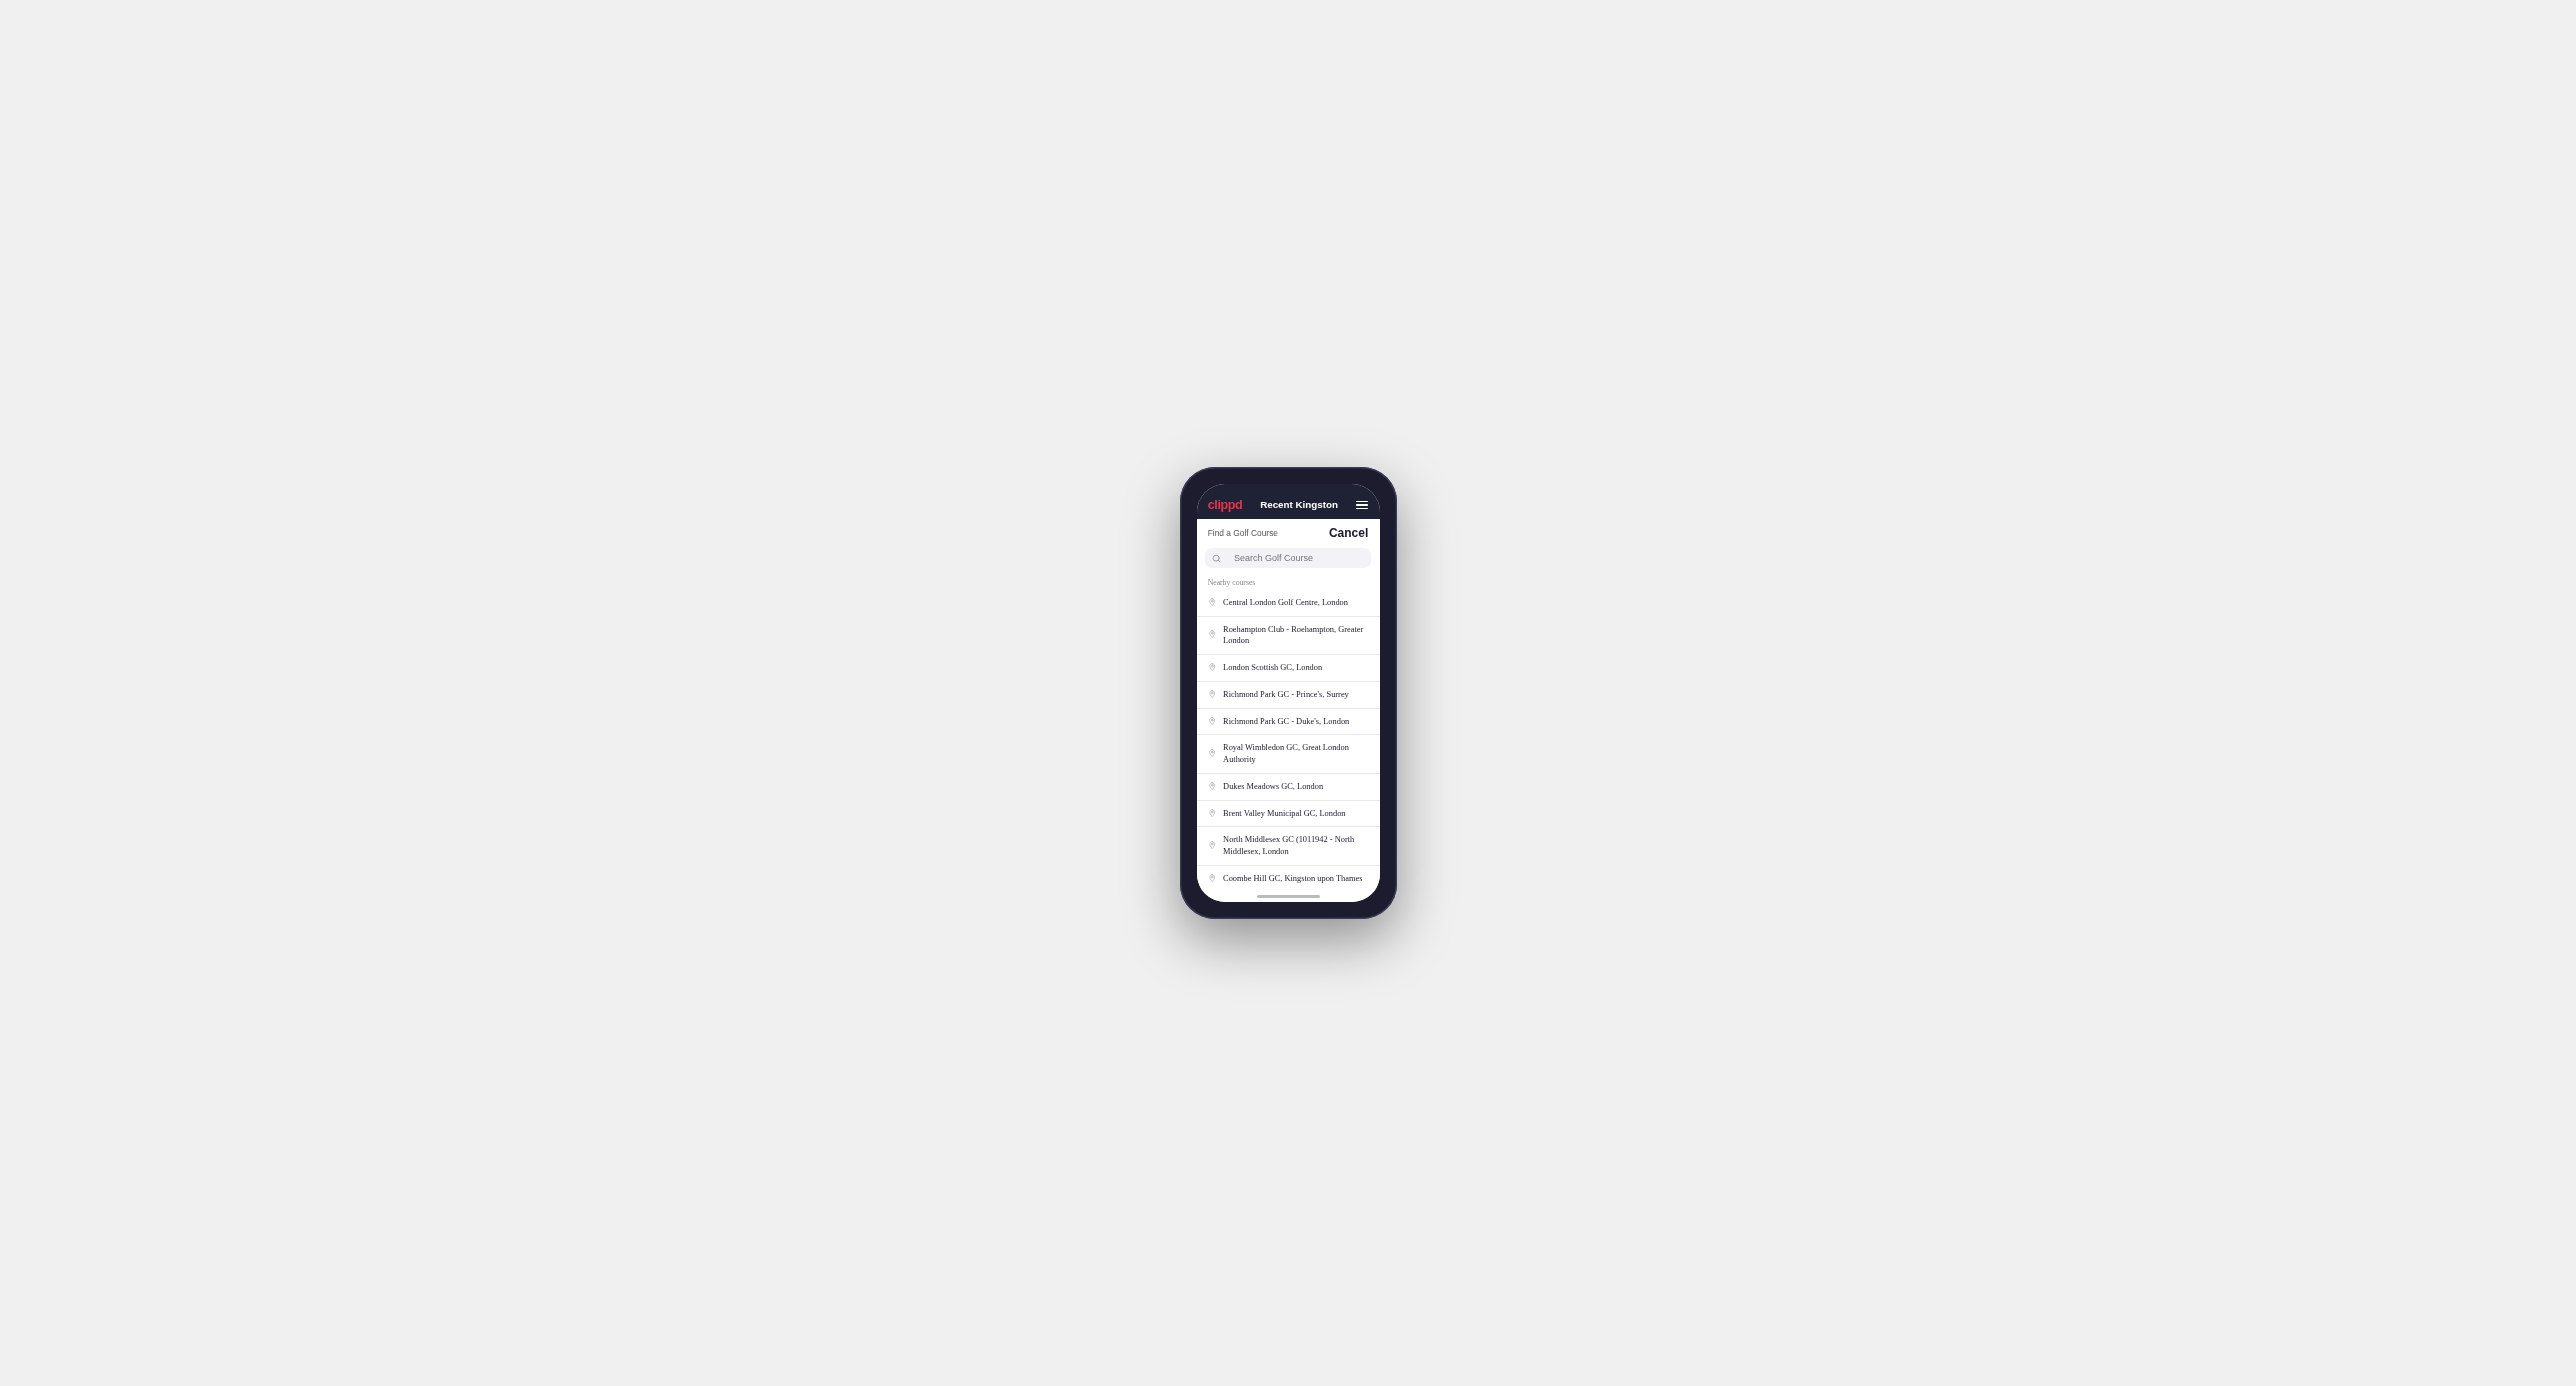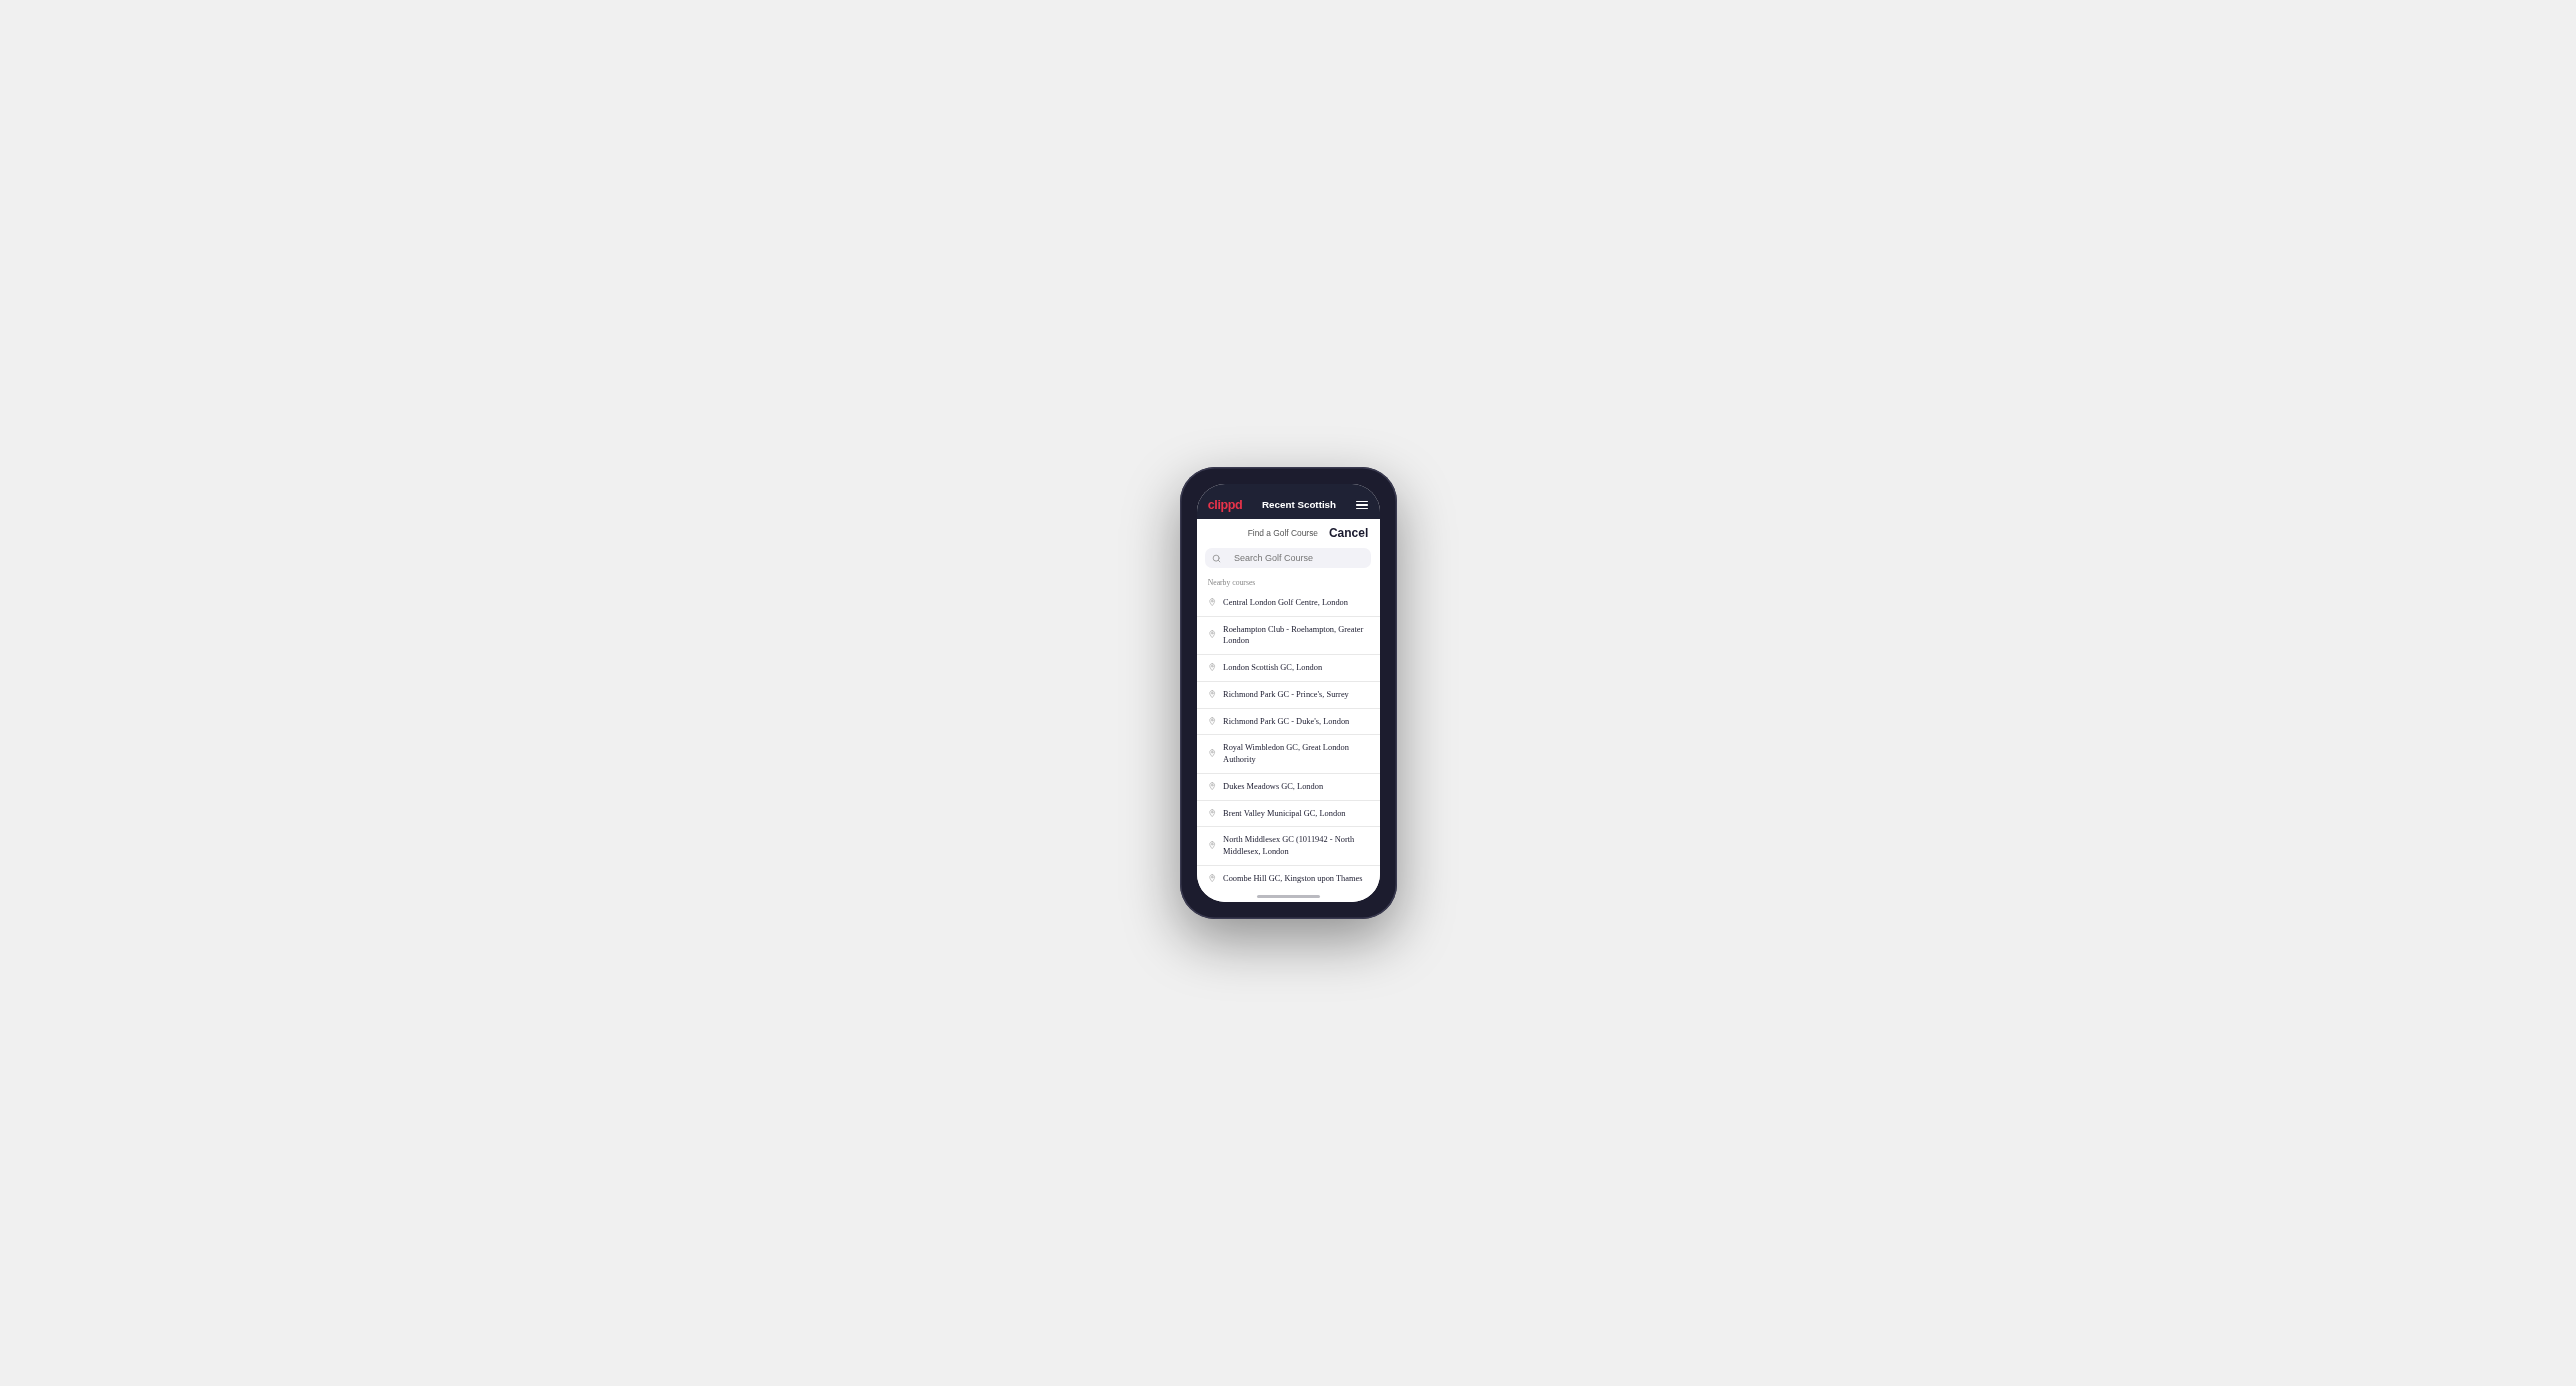--- a/index.html
+++ b/index.html
@@ -81,21 +81,20 @@
     .find-header {
       display: flex;
       align-items: center;
       justify-content: space-between;
       padding: 7px 11.2px 5.6px;
       background: #ffffff;
     }
     .find-title {
       font-size: 8.4px;
       color: #555;
-      margin-left: 40px;
     }
     .cancel-btn {
       font-size: 12px;
       color: #1a1a2e;
       font-weight: 700;
       cursor: pointer;
       background: none;
       border: none;
     }
     
@@ -175,21 +174,21 @@
 </head>
 <body>
 
 <div class="phone-outer">
   <div class="phone-inner">
 
     <div class="phone-notch-area"></div>
 
     <div class="nav-bar">
       <span class="nav-logo">clippd</span>
-      <span class="nav-title">Recent Scottish</span>
+      <span class="nav-title">Recent Kingston</span>
       <div class="nav-menu-icon">
         <span></span>
         <span></span>
         <span></span>
       </div>
     </div>
 
     <div class="content">
 
       <div class="find-header">

